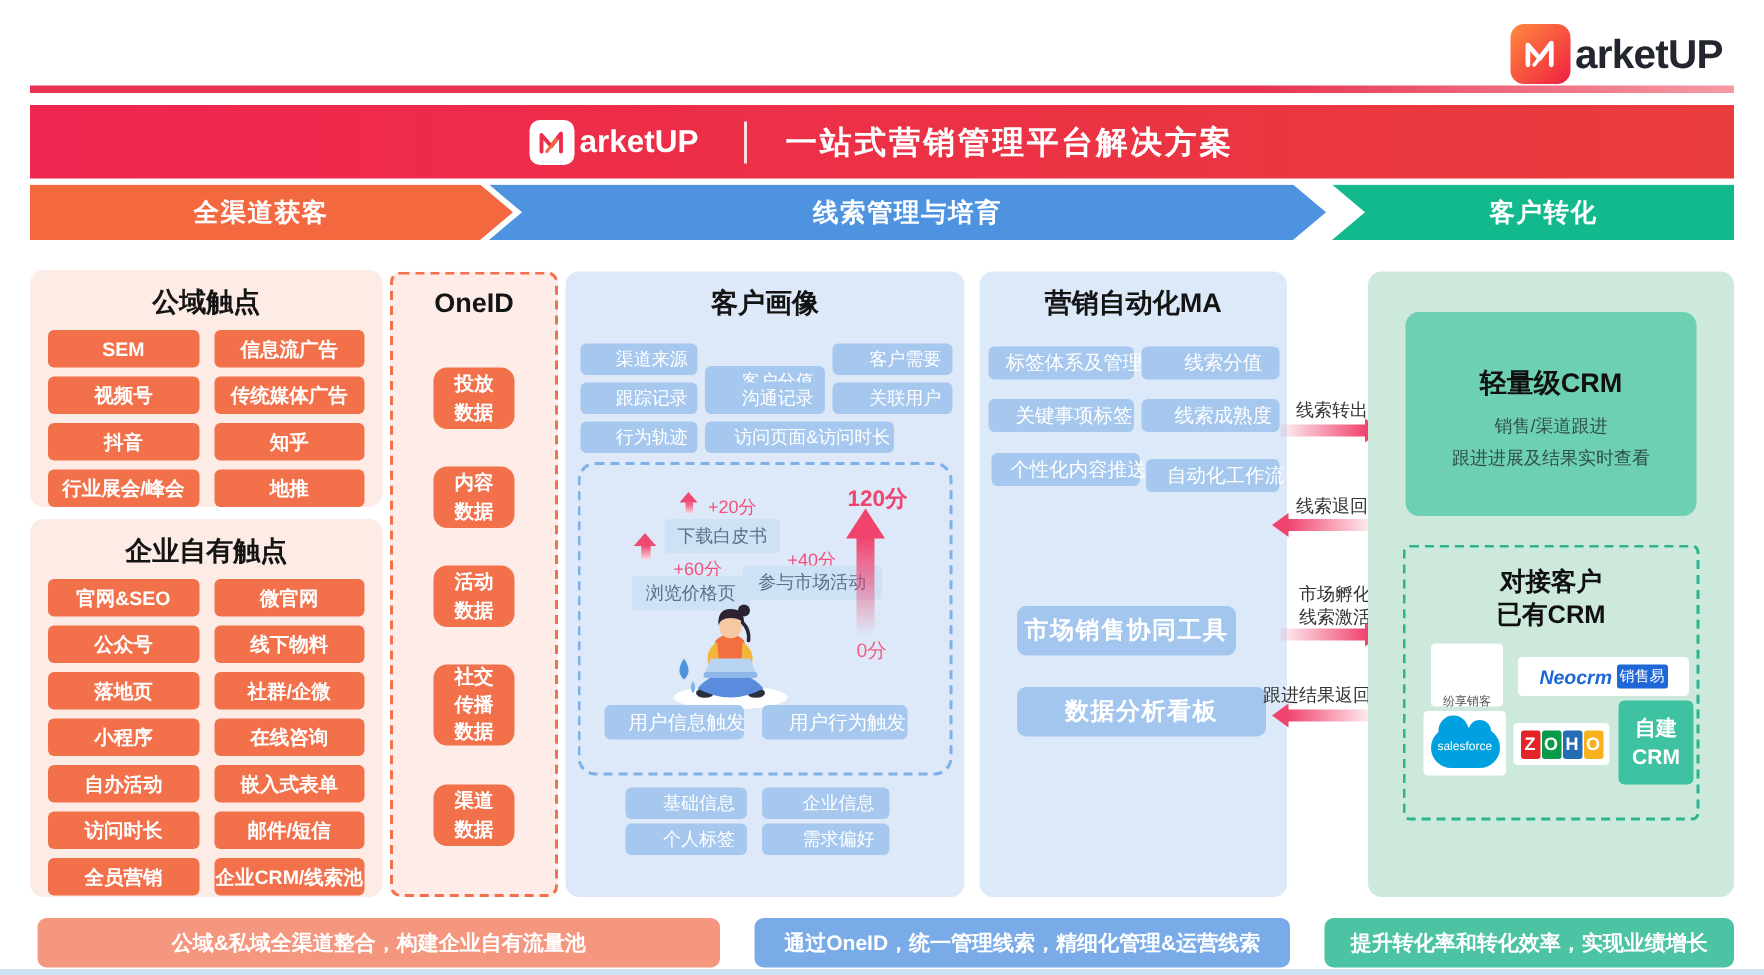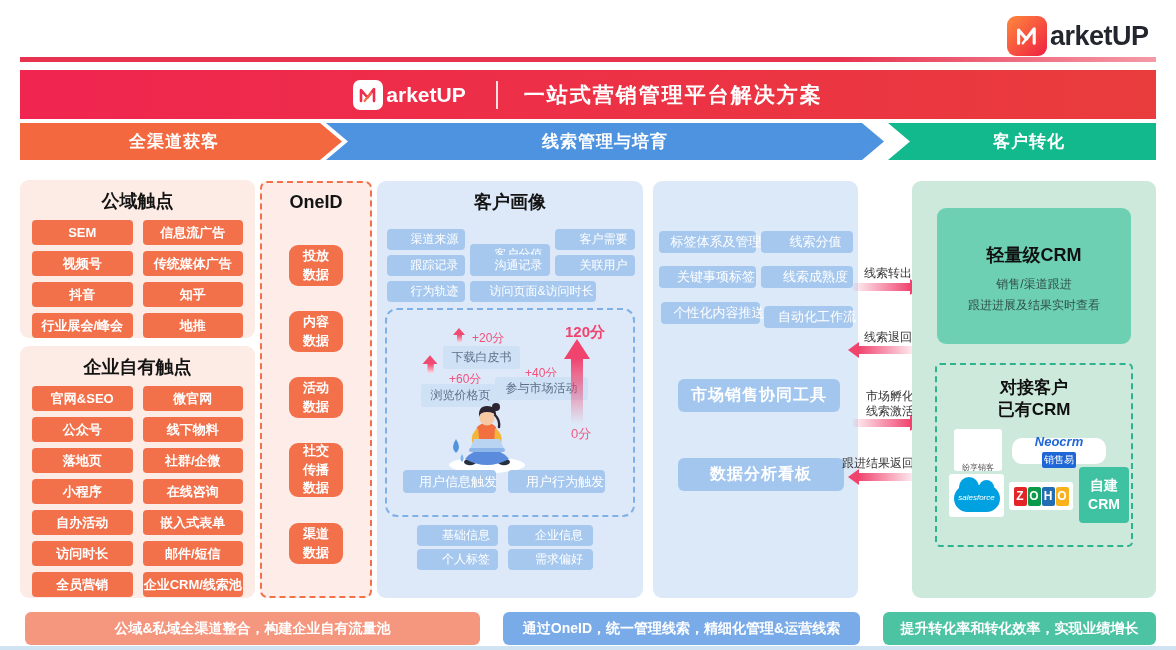--- a/index.html
+++ b/index.html
@@ -66,28 +66,28 @@
   .p-crm { left:912px; top:181px; width:244px; height:417px; background:#cce9dc; }
   .crm-lite { position:absolute; left:25px; top:27px; width:194px; height:136px; background:#6ed0b2; border-radius:9px; text-align:center; }
   .crm-lite-title { font-size:18px; font-weight:bold; color:#101010; margin-top:35px; }
   .crm-lite-line { font-size:12px; color:#2f5247; margin-top:9px; }
   .crm-lite-line + .crm-lite-line { margin-top:4px; }
   .crm-ext { position:absolute; left:23px; top:182px; width:198px; height:184px; border:2px dashed #2db48e; border-radius:5px; }
   .crm-ext-title { text-align:center; font-size:17px; font-weight:bold; color:#101010; line-height:22px; }
   .vendor { position:absolute; background:#fff; border-radius:3px; display:flex; flex-direction:column; align-items:center; justify-content:center; }
   .v-fx { left:17px; top:64px; width:48px; height:42px;gap:32px; }
   .v-fx-label { font-size:8px; color:#555; margin-top:2px; }
-  .v-neo { left:75px; top:73px; width:94px; height:26px; flex-direction:column; gap:3px;border-radius:10px; }
+  .v-neo { left:75px; top:73px; width:114px; height:26px; flex-direction:row; gap:3px; }
   .v-neo-brand { font-size:13px; font-weight:bold; font-style:italic; color:#1f66d6; }
   .v-neo-cn { font-size:10px; color:#fff; background:#1f66d6; padding:1px 2px; border-radius:2px; }
   .v-sf { left:12px; top:109px; width:55px; height:43px; }
   .cloud { position:relative; width:46px; height:27px; background:#00a1e0; border-radius:14px; margin-top:6px; }
   .cloud::before { content:''; position:absolute; left:5px; top:-8px; width:20px; height:20px; border-radius:50%; background:#00a1e0; }
   .cloud::after { content:''; position:absolute; right:6px; top:-5px; width:15px; height:15px; border-radius:50%; background:#00a1e0; }
-  .cloud span { position:absolute; left:0; right:0; top:8px; text-align:center; color:#fff; font-size:8px; font-style:italic; z-index:1; }
+  .cloud span { position:absolute; left:0; right:0; top:8px; text-align:center; color:#fff; font-size:8px; z-index:1; }
   .v-zoho { left:72px; top:117px; width:64px; height:28px; flex-direction:row; gap:1px; }
   .zoho-tile { width:13px; height:19px; border-radius:2px; color:#fff; font-size:12px; font-weight:bold; display:flex; align-items:center; justify-content:center; }
   .z0 { background:#e42527; } .z1 { background:#089949; } .z2 { background:#226db4; } .z3 { background:#f9b21d; }
   .v-custom { left:142px; top:102px; width:50px; height:56px; background:#3fc2a1; border-radius:4px; color:#fff; font-size:14px; font-weight:bold; line-height:19px; }
 
   
   .footer-bar { position:absolute; top:612px; height:33px; border-radius:6px; color:#fff; font-weight:bold; font-size:14px; display:flex; align-items:center; justify-content:center; white-space:nowrap; }
   .f1 { left:25px; width:455px; background:#f5967e; }
   .f2 { left:503px; width:357px; background:#7aabe9; }
   .f3 { left:883px; width:273px; background:#4cc3a3; }
@@ -234,27 +234,28 @@
     <div class="b-tag" style="left:26px;top:289px;width:93px;height:23px;font-size:13px;">用户信息触发</div>
     <div class="b-tag" style="left:131px;top:289px;width:97px;height:23px;font-size:13px;">用户行为触发</div>
 
     <div class="b-tag" style="left:40px;top:344px;width:81px;">基础信息</div>
     <div class="b-tag" style="left:131px;top:344px;width:85px;">企业信息</div>
     <div class="b-tag" style="left:40px;top:368px;width:81px;">个人标签</div>
     <div class="b-tag" style="left:131px;top:368px;width:85px;">需求偏好</div>
   </div>
 
   <div class="panel p-ma">
+    <div class="panel-title">营销自动化MA</div>
     <div class="b-tag" style="left:6px;top:50px;width:97px;height:22px;font-size:13px;">标签体系及管理</div>
     <div class="b-tag" style="left:108px;top:50px;width:92px;height:22px;font-size:13px;">线索分值</div>
     <div class="b-tag" style="left:6px;top:85px;width:97px;height:22px;font-size:13px;">关键事项标签</div>
     <div class="b-tag" style="left:108px;top:85px;width:92px;height:22px;font-size:13px;">线索成熟度</div>
     <div class="b-tag" style="left:8px;top:121px;width:99px;height:22px;font-size:13px;">个性化内容推送</div>
     <div class="b-tag" style="left:111px;top:125px;width:89px;height:22px;font-size:13px;">自动化工作流</div>
-    <div class="b-big" style="left:25px;top:198px;width:162px;height:33px;">市场销售协同工具</div>
+    <div class="b-big" style="left:25px;top:223px;width:146px;height:33px;">市场销售协同工具</div>
     <div class="b-big" style="left:25px;top:277px;width:166px;height:33px;">数据分析看板</div>
   </div>
 
   <div class="flow-label" style="left:864px;top:265px;">线索转出</div>
   <div class="flow-arrow fa-r" style="left:853px;top:283px;width:58px;"></div>
   <div class="flow-label" style="left:864px;top:329px;">线索退回</div>
   <div class="flow-arrow fa-l" style="left:858px;top:346px;width:58px;"></div>
   <div class="flow-label" style="left:866px;top:388px;">市场孵化</div>
   <div class="flow-label" style="left:866px;top:403px;">线索激活</div>
   <div class="flow-arrow fa-r" style="left:853px;top:419px;width:58px;"></div>

